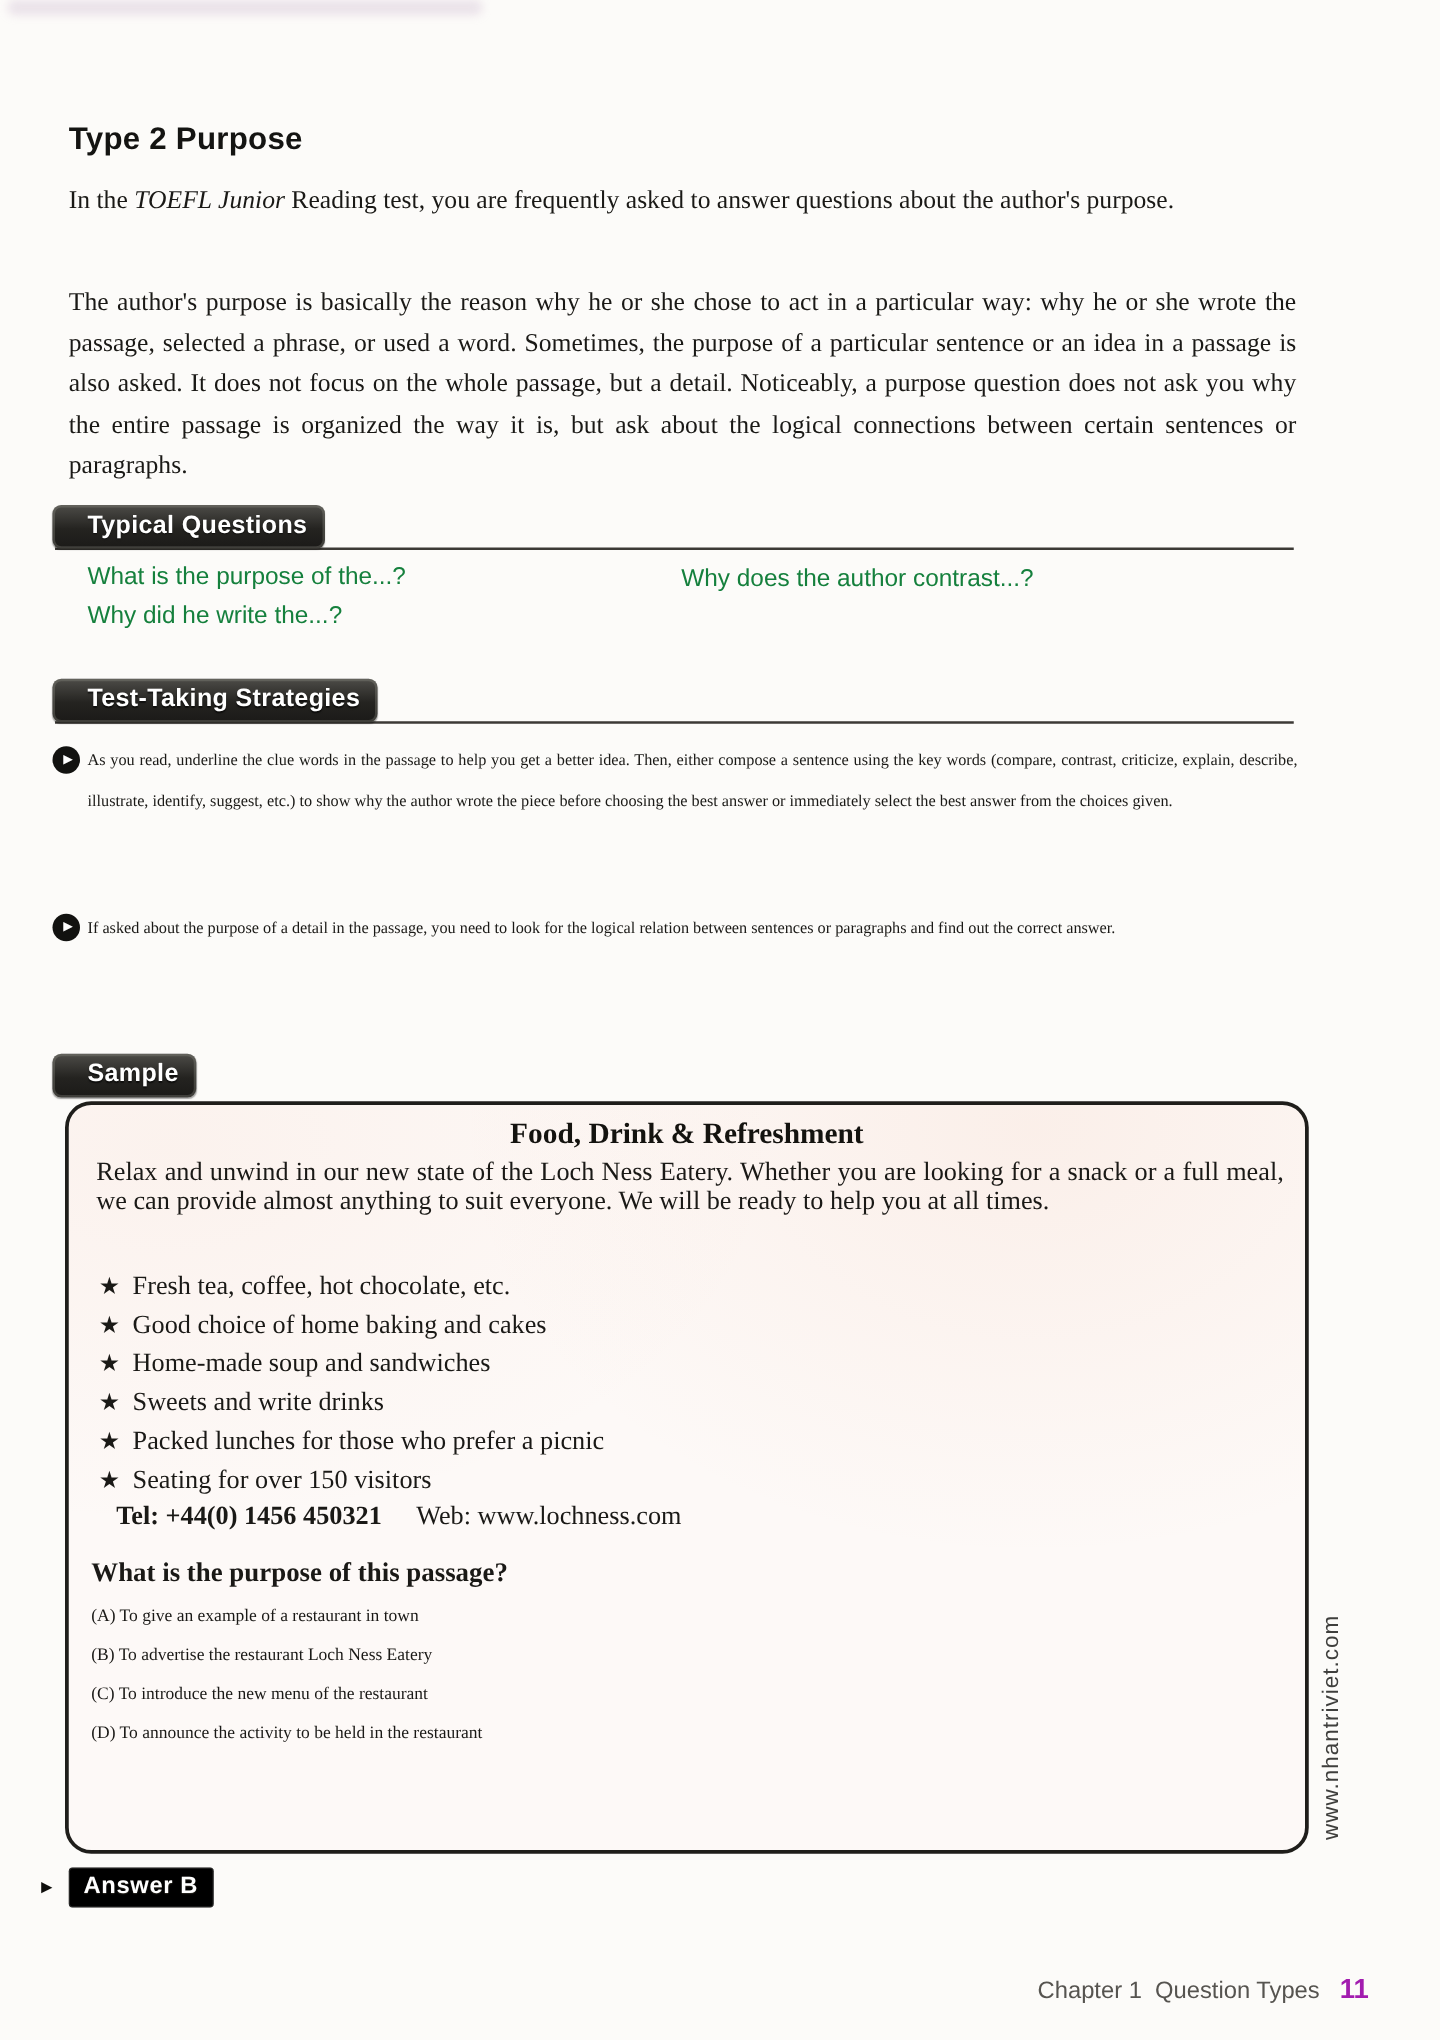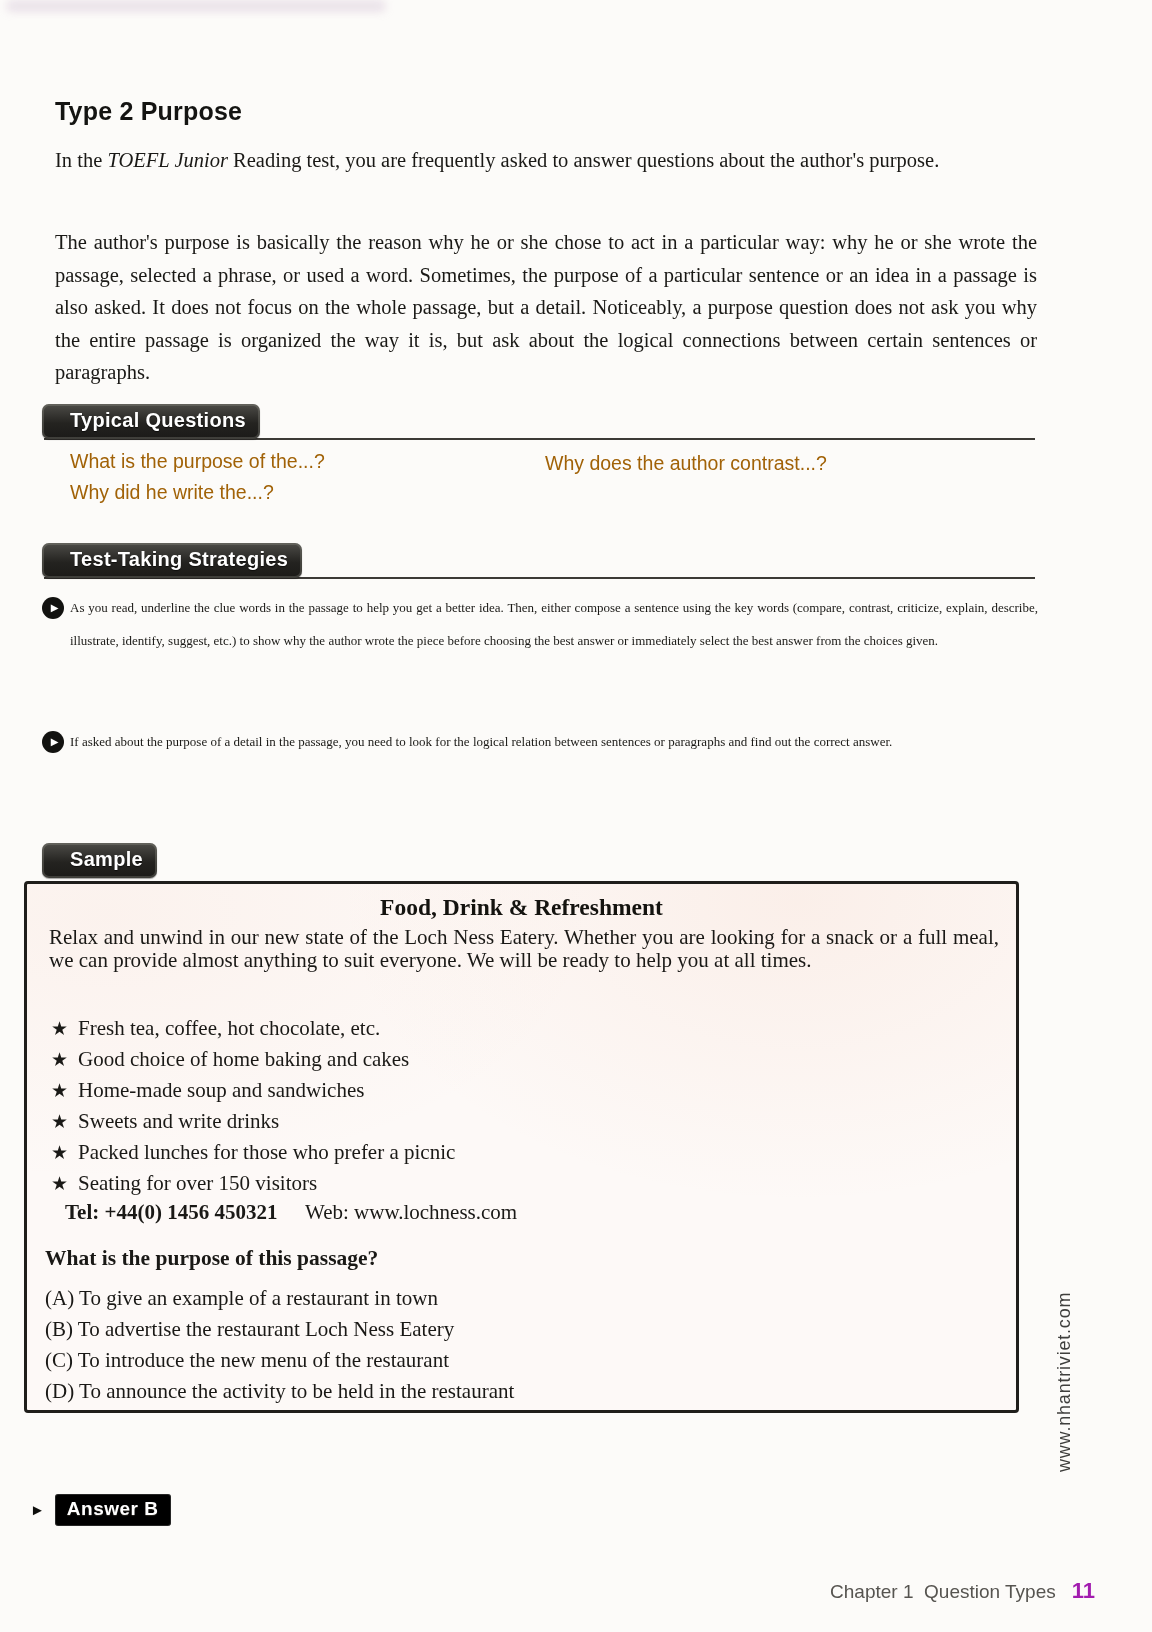--- a/index.html
+++ b/index.html
@@ -39,43 +39,43 @@
     background:linear-gradient(180deg,#4d4c48 0%,#242320 55%,#1b1a18 100%);
     color:#fff; font:700 20px "Liberation Sans", sans-serif;
     padding:5px 14px 7px 28px; border-radius:7px;
     box-shadow:inset 0 0 0 2px rgba(150,148,140,0.30), 0 1px 1px rgba(0,0,0,0.35);
     text-shadow:0 1px 1px rgba(0,0,0,0.6);
     letter-spacing:0.3px;
   }
   .tq-row { top:404px; }
   .tts-row { top:543px; }
   .question-item {
-    position:absolute; font:400 19.5px "Liberation Sans", sans-serif; color:#a16207;
+    position:absolute; font:400 19.5px "Liberation Sans", sans-serif; color:#15803d;
   }
   .q1 { left:70px; top:450px; }
   .q2 { left:70px; top:481px; }
   .q3 { left:545px; top:452px; }
   .strategy {
     position:absolute; left:42px; width:996px;
   }
   .strategy-1 { top:591px; }
   .strategy-2 { top:725px; }
   .play-circle {
     position:absolute; left:0; top:6px; width:22px; height:22px;
     background:#121210; border-radius:50%;
     display:flex; align-items:center; justify-content:center;
     color:#fff; font-size:10px; line-height:1; padding-left:3px;
   }
   .strategy-text {
     margin-left:28px; font-size:13px; line-height:33px; text-align:justify;
   }
   .sample-badge-wrap { position:absolute; left:42px; top:843px; z-index:3; }
   .sample-box {
-    position:absolute; left:24px; top:881px; width:995px; height:532px;
-    border:3px solid #1f1e1b; border-radius:4px;
+    position:absolute; left:52px; top:881px; width:995px; height:602px;
+    border:3px solid #1f1e1b; border-radius:21px;
     background:
       radial-gradient(ellipse at 78% 3%, rgba(230,150,110,0.10), transparent 42%),
       radial-gradient(ellipse at 8% 6%, rgba(230,150,110,0.07), transparent 38%),
       #fdf9f7;
   }
   .sample-title {
     position:absolute; left:0; top:10px; width:100%;
     text-align:center; font:700 23.5px "Liberation Serif", serif; color:#14130f;
   }
   .sample-para {
@@ -86,21 +86,21 @@
   .feature { height:31px; font-size:21px; display:flex; align-items:baseline; }
   .feature .star { margin-right:10px; font-size:19px; }
   .telweb { position:absolute; top:316px; left:0; width:100%; font-size:21px; }
   .tel { position:absolute; left:38px; top:0;font-weight:bold; }
   .web { position:absolute; left:278px; top:0; }
   .sample-question {
     position:absolute; left:18px; top:362px;
     font:700 21.5px "Liberation Serif", serif;
   }
   .options { position:absolute; left:18px; top:402px; }
-  .option { height:31px; font-size:21px; }
+  .option { height:31px; font-size:14px; }
   .answer-row { position:absolute; left:30px; top:1494px; display:flex; align-items:center; }
   .answer-arrow { font-size:15px; color:#0e0e0c; margin-right:10px; }
   .answer-badge {
     background:#000000; color:#fff;
     font:700 19px "Liberation Sans", sans-serif;
     padding:4px 12px 6px; border-radius:3px;
     text-shadow:0 1px 1px rgba(60,55,45,0.7);
     box-shadow:inset 0 0 0 1px rgba(255,255,255,0.15);
     letter-spacing:0.5px;
   }

